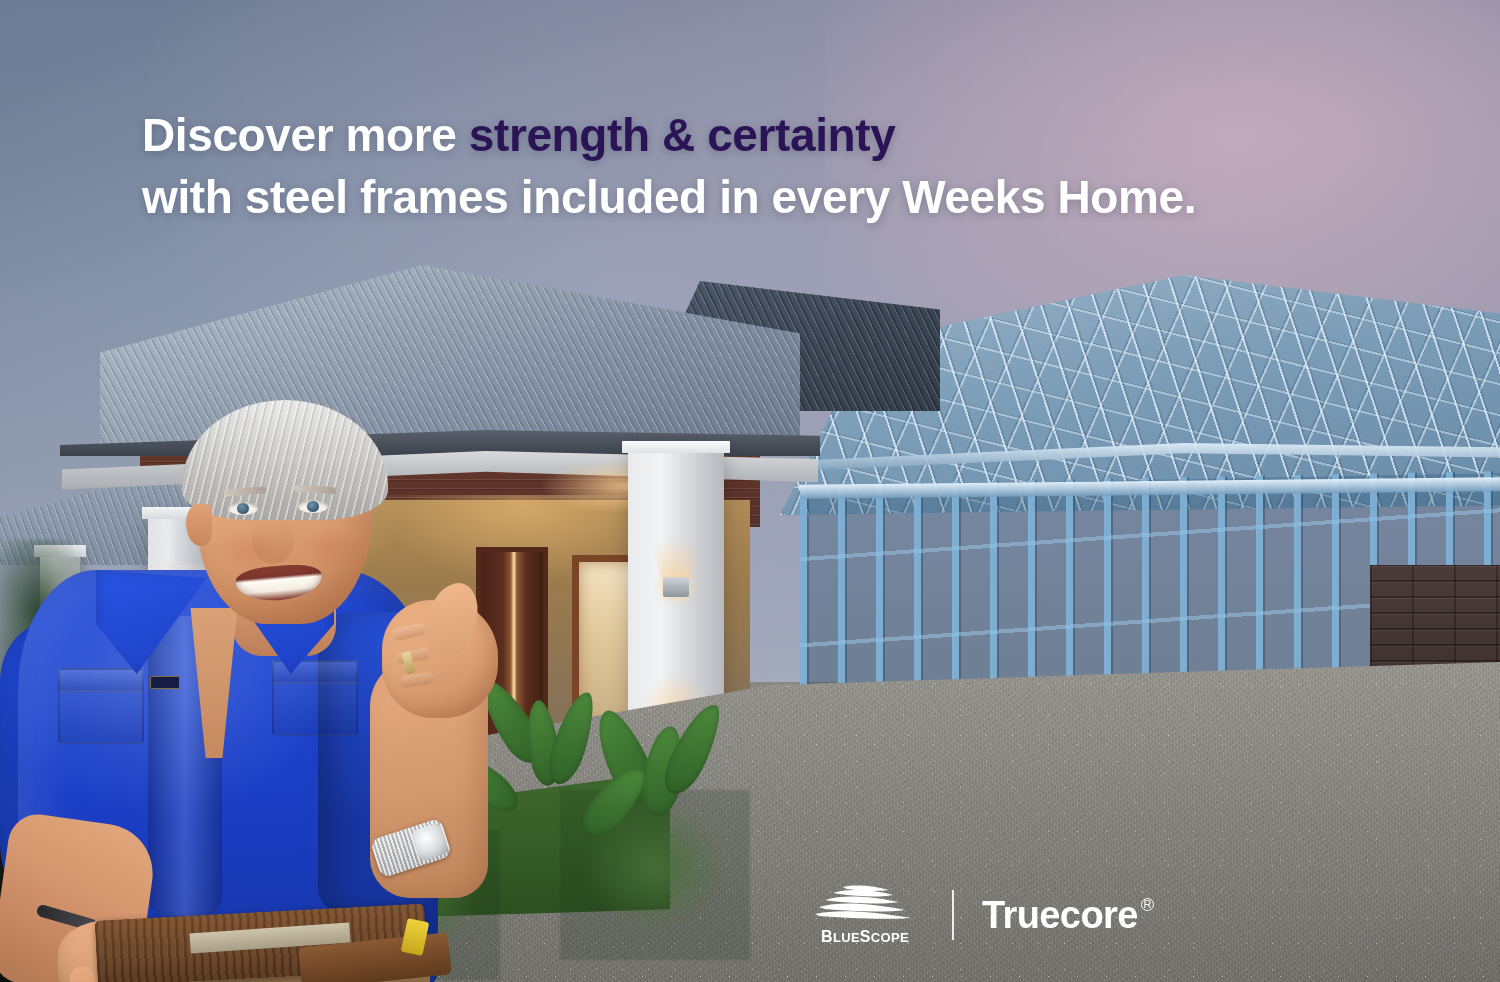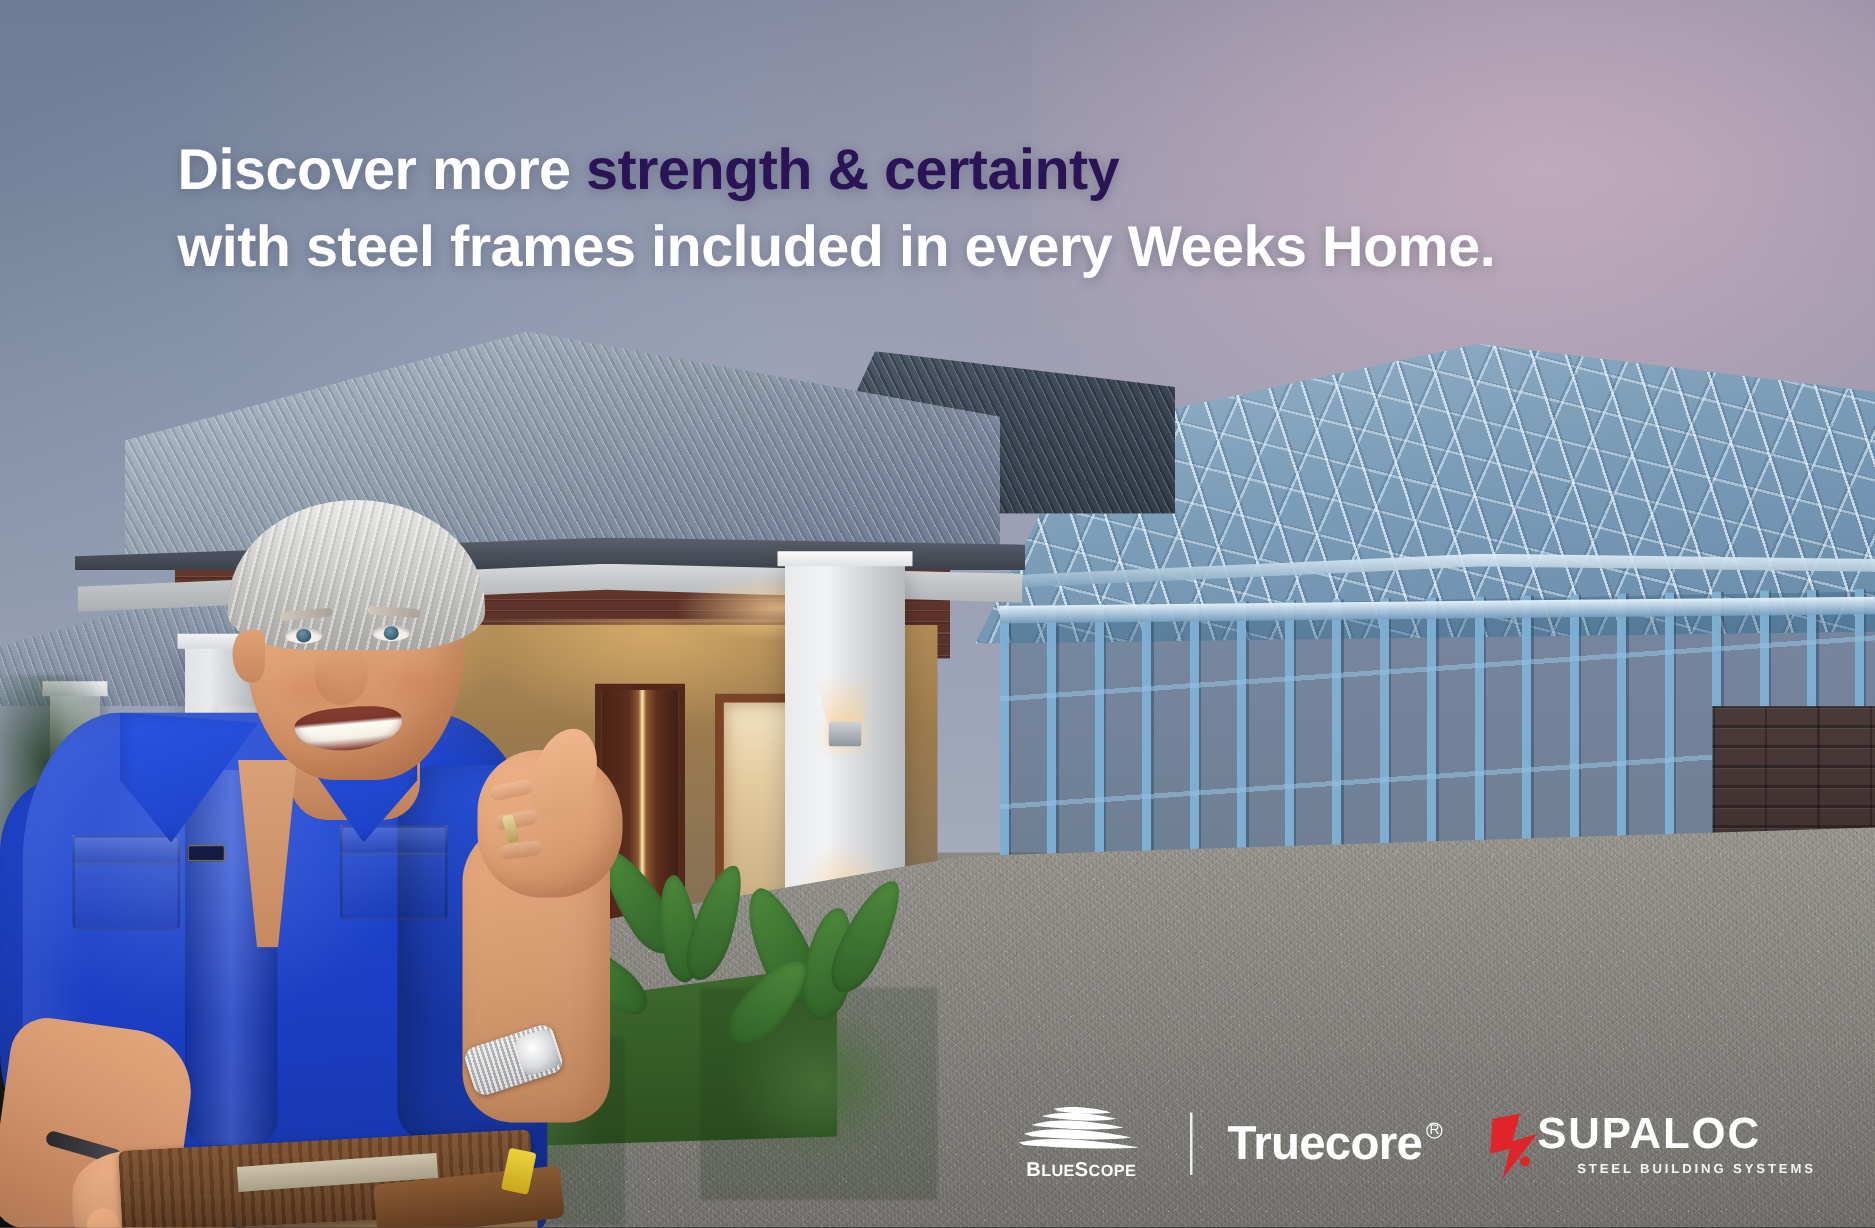--- a/index.html
+++ b/index.html
@@ -696,25 +696,17 @@
       </div>
     </div>
 
     <div class="logo-divider"></div>
 
     <div class="logo-truecore">
       <span>Truecore</span>
       <span class="tc-reg">R</span>
     </div>
 
-    <div class="logo-supaloc">
-      <svg class="sl-bolt" viewBox="0 0 56 56" aria-hidden="true">
-        <path d="M4 6 L26 2 L20 24 L40 18 L12 54 L18 30 L2 34 Z" fill="#e0242b"></path>
-        <circle cx="30" cy="40" r="4" fill="#e0242b"></circle>
-      </svg>
-      <div class="sl-word">SUPALOC</div>
-      <div class="sl-sub">STEEL BUILDING SYSTEMS</div>
-    </div>
 
   </div>
 
   <div class="vignette"></div>
 </div>
 
 </body></html>

